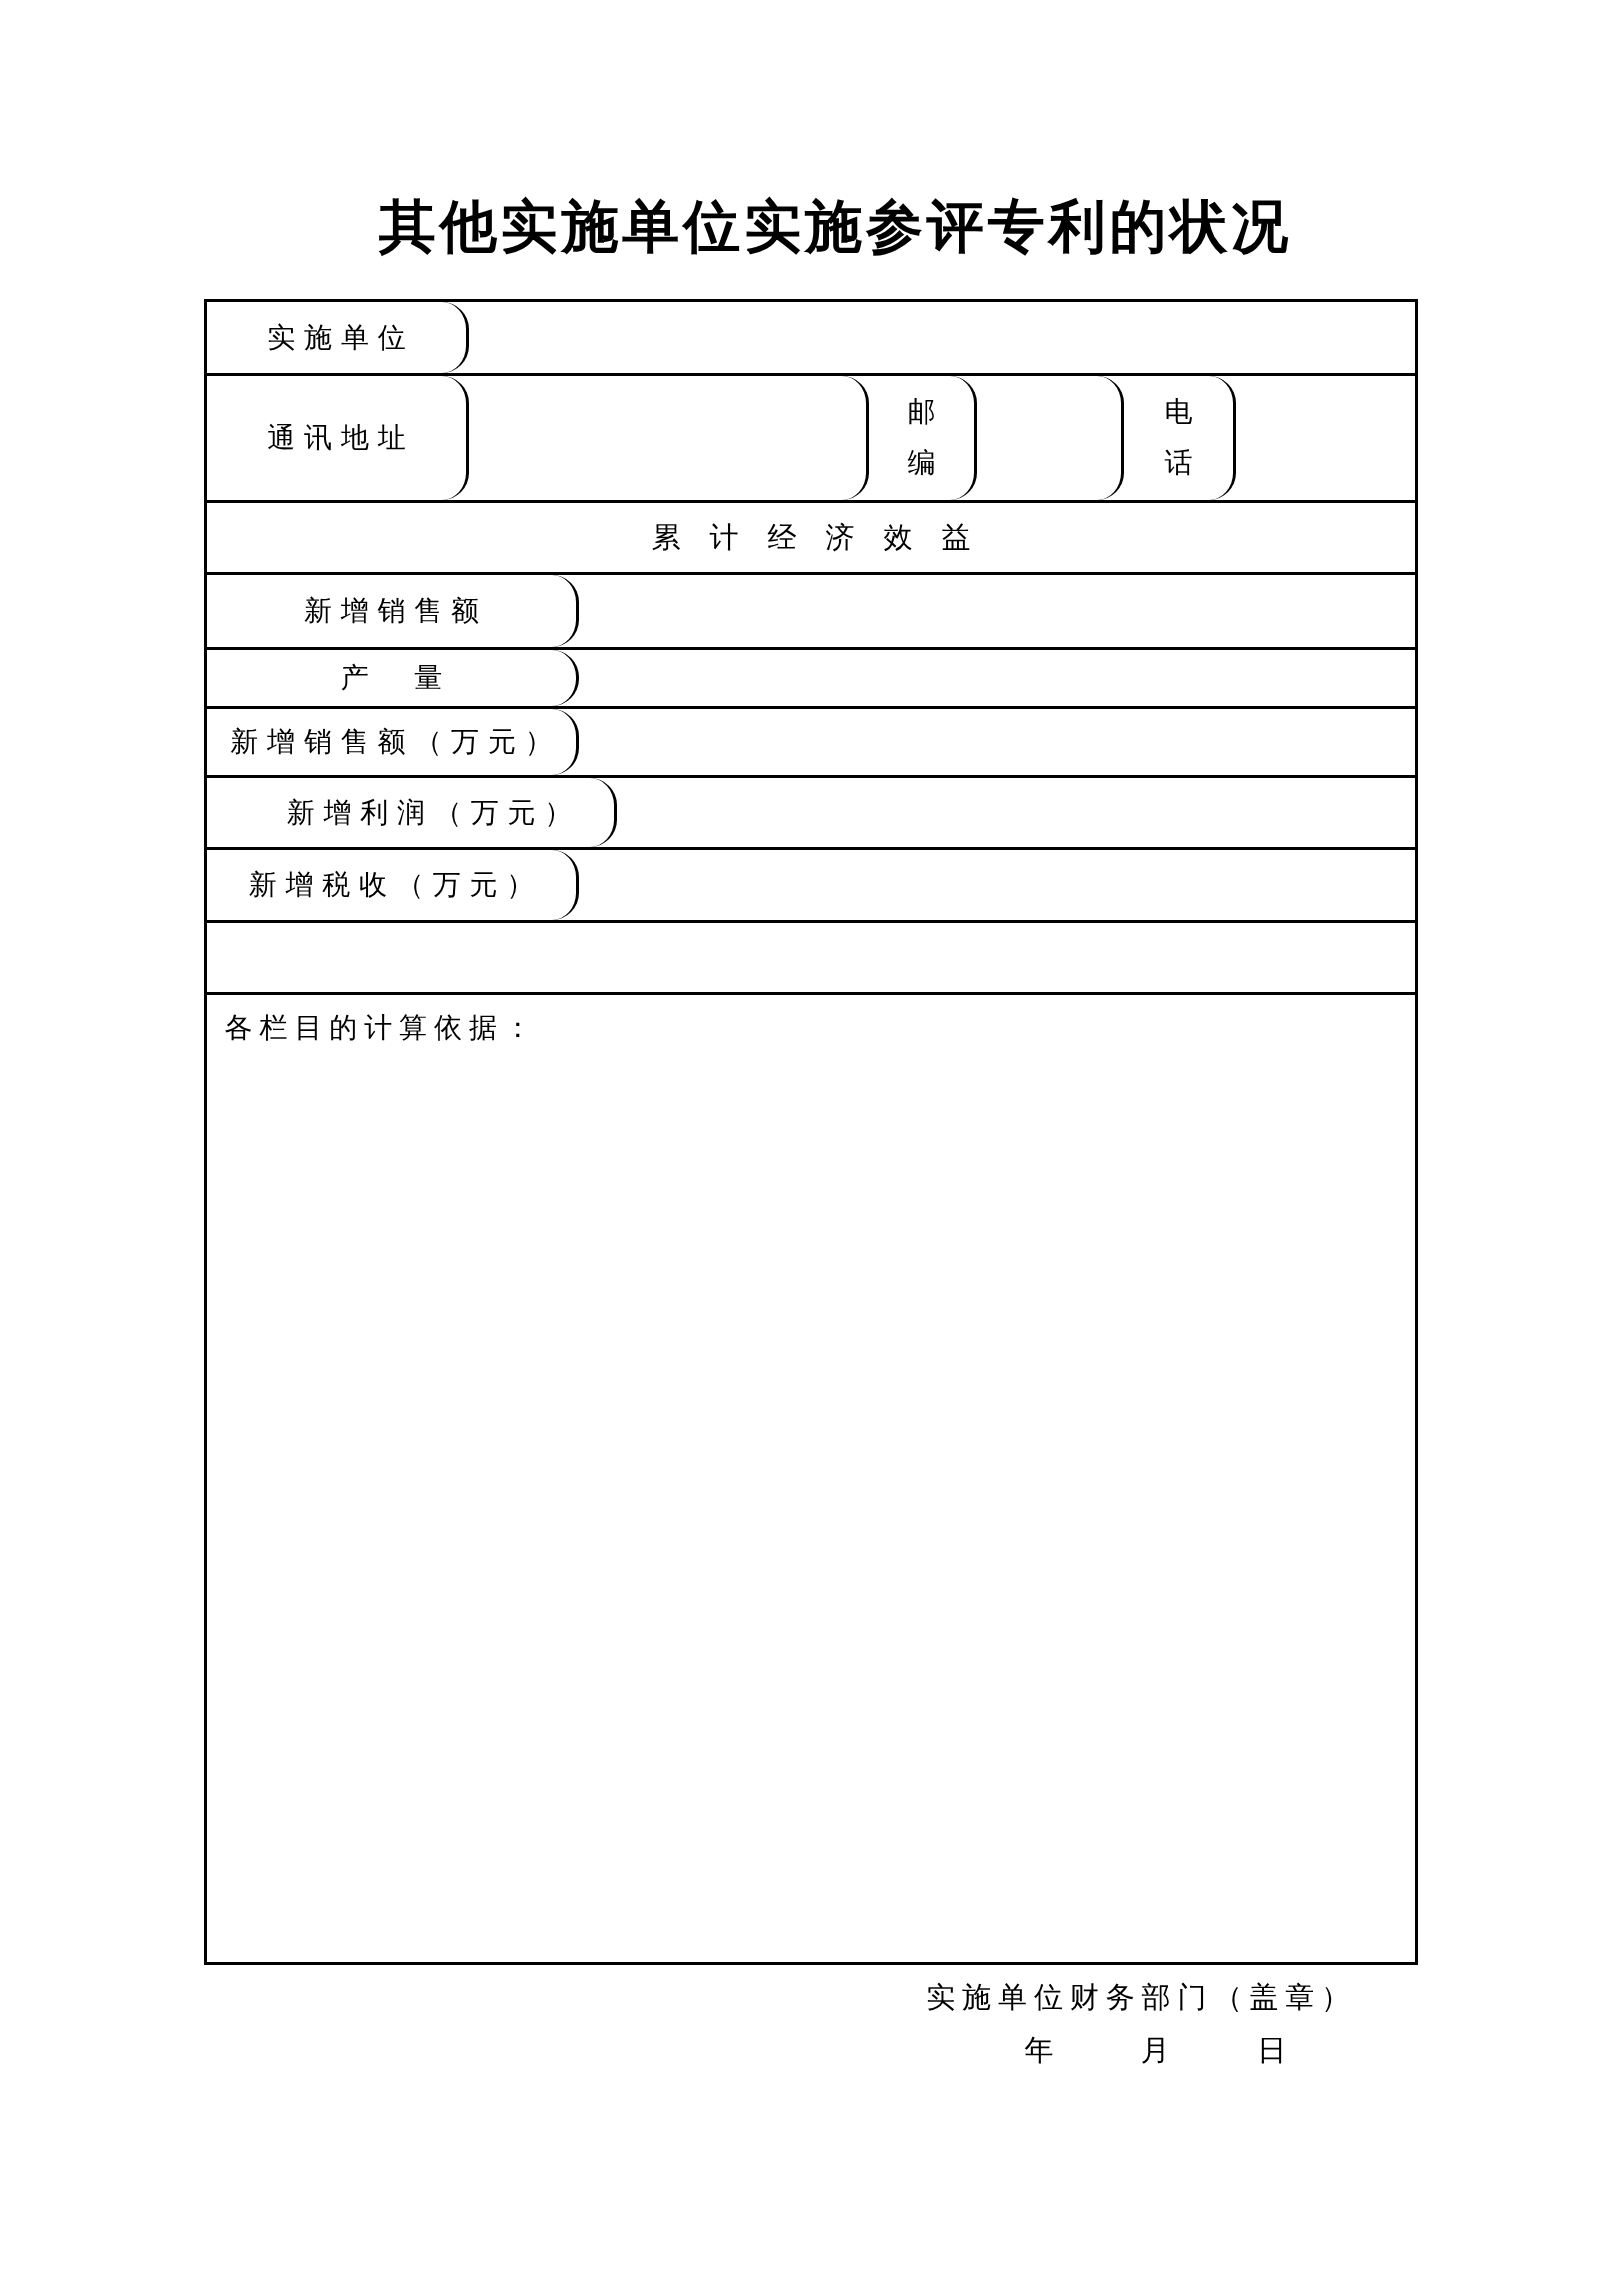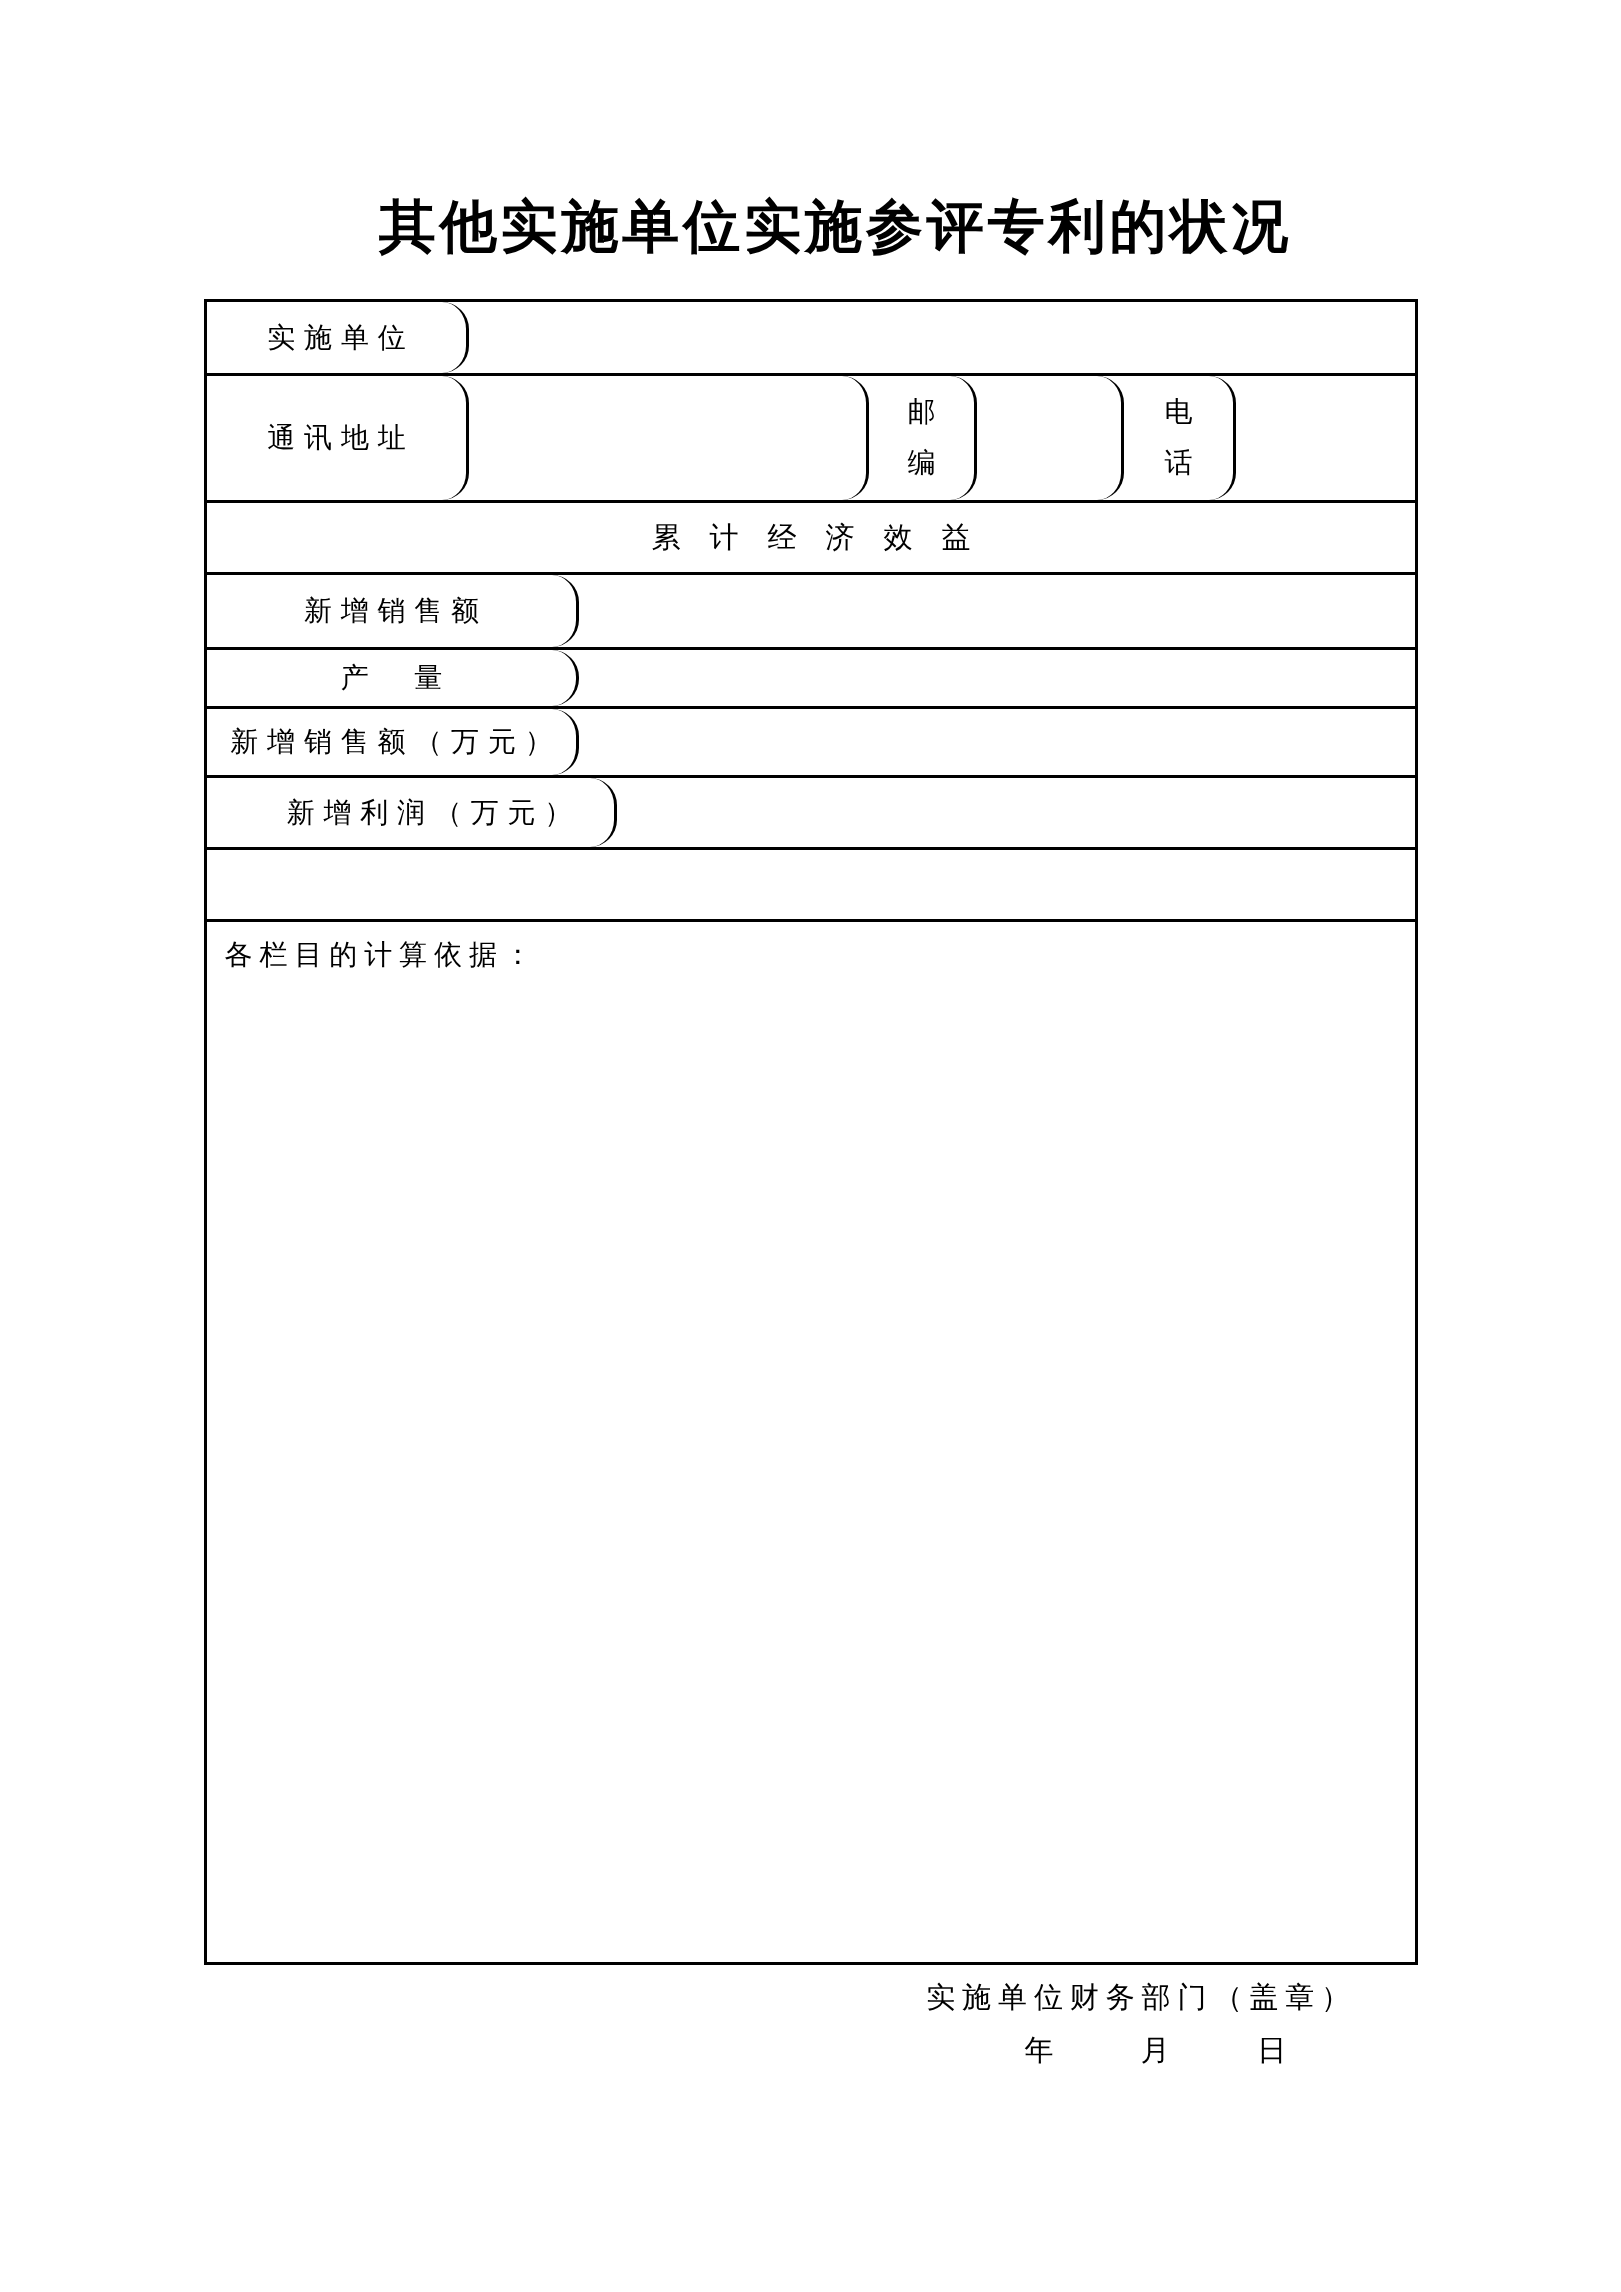--- a/index.html
+++ b/index.html
@@ -148,20 +148,24 @@
     <div class="row r6">
       <div class="cell w-label2 spaced">新增销售额（万元）</div>
       <div class="cell grow nr"></div>
     </div>
 
     <div class="row r7">
       <div class="cell w-label2 spaced">新增利润（万元）</div>
       <div class="cell grow nr"></div>
     </div>
 
+    <div class="row r8">
+      <div class="cell w-label2 spaced">新增税收（万元）</div>
+      <div class="cell grow nr"></div>
+    </div>
 
     <div class="row r9">
       <div class="cell grow nr"></div>
     </div>
 
     <div class="row last">
       <div class="cell nr calc-cell">
         <span>各栏目的计算依据：</span>
       </div>
     </div>

